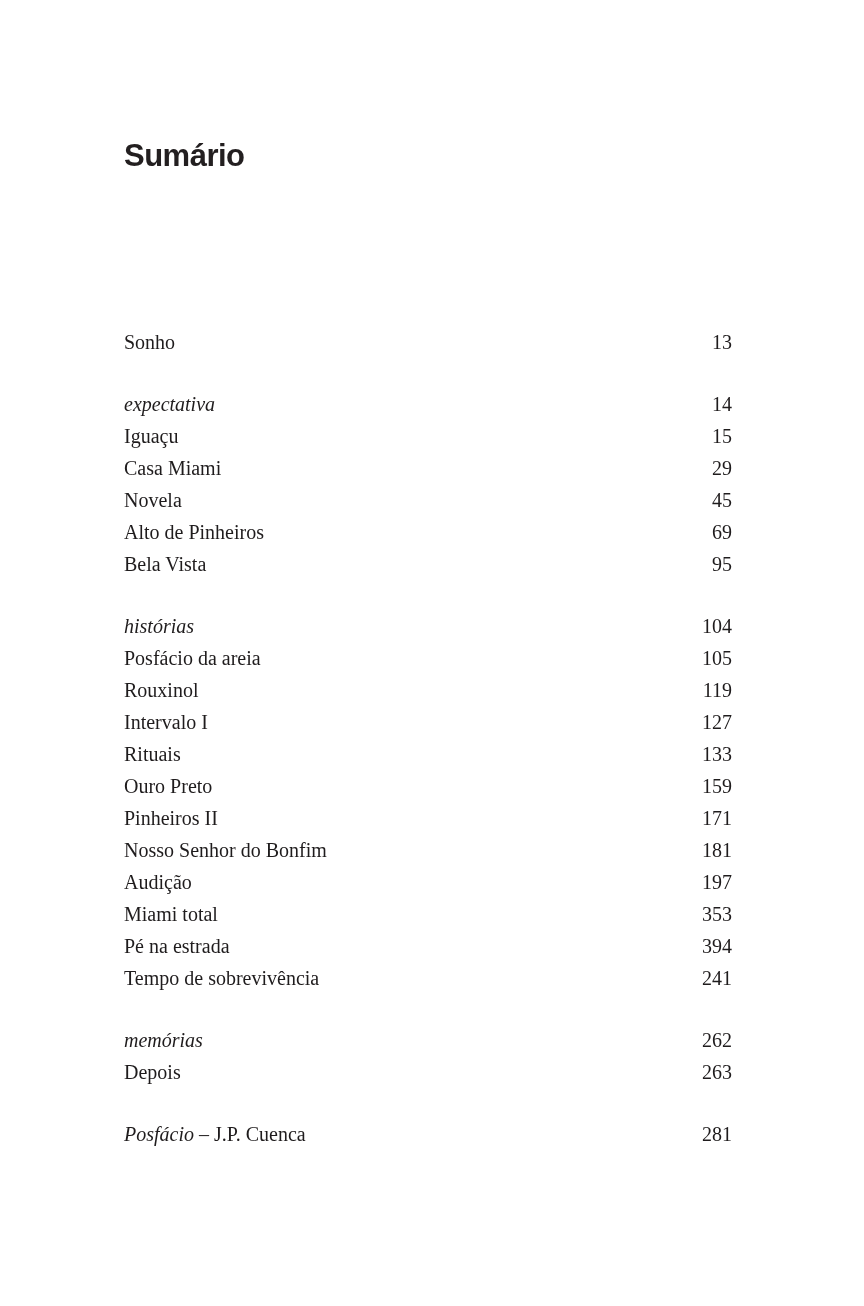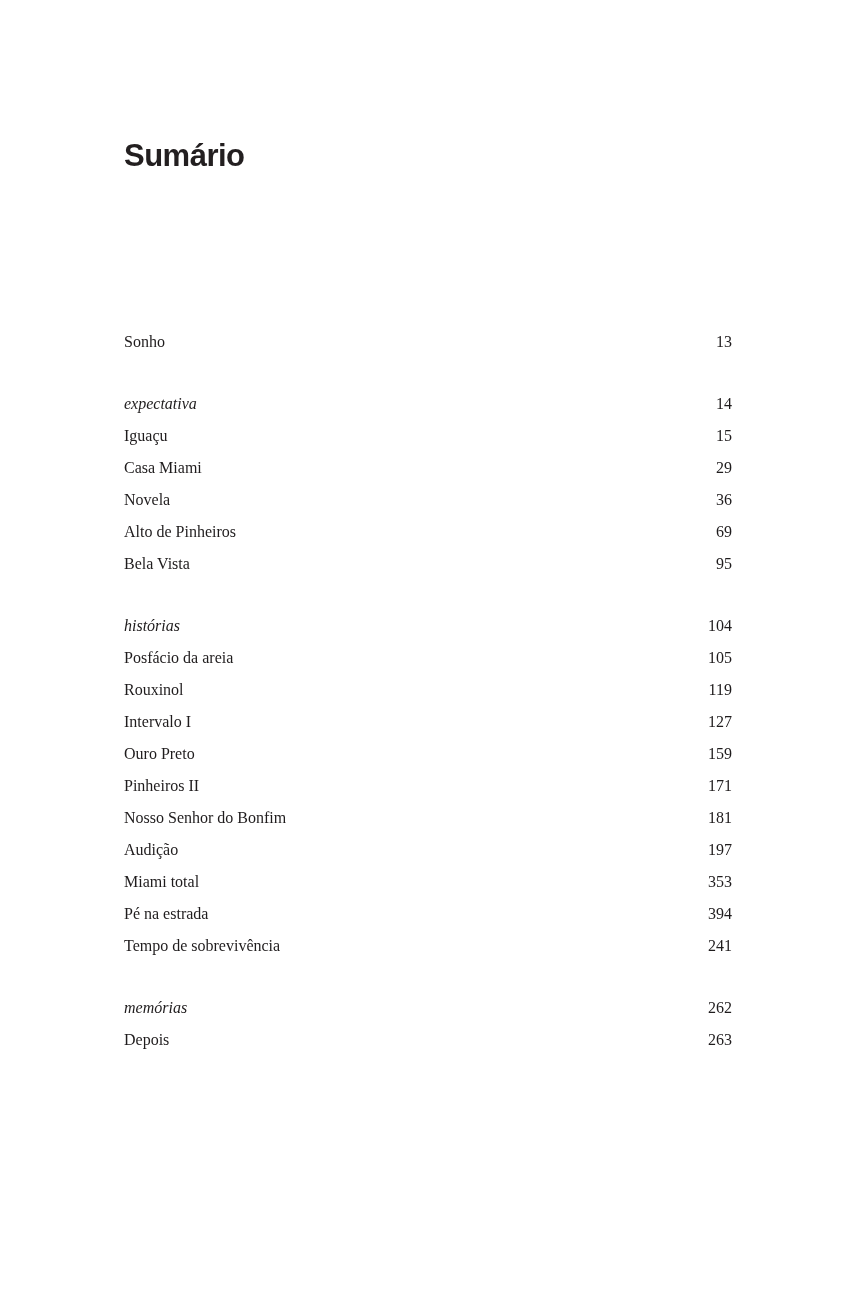--- a/index.html
+++ b/index.html
@@ -37,21 +37,21 @@
     margin: 0;
     padding: 0;
   }
   .toc-section + .toc-section {
     margin-top: 30px;
   }
   .toc-row {
     display: flex;
     justify-content: space-between;
     align-items: baseline;
-    font-size: 16px;
+    font-size: 20px;
     line-height: 32px;
     color: #1f1c1d;
   }
   .toc-label {
     white-space: nowrap;
   }
   .toc-label .it {
     font-style: italic;
   }
   .toc-page {
@@ -80,21 +80,21 @@
         <div class="toc-row">
           <span class="toc-label"><span class="">Iguaçu</span></span>
           <span class="toc-page">15</span>
         </div>
         <div class="toc-row">
           <span class="toc-label"><span class="">Casa Miami</span></span>
           <span class="toc-page">29</span>
         </div>
         <div class="toc-row">
           <span class="toc-label"><span class="">Novela</span></span>
-          <span class="toc-page">36</span>
+          <span class="toc-page">45</span>
         </div>
         <div class="toc-row">
           <span class="toc-label"><span class="">Alto de Pinheiros</span></span>
           <span class="toc-page">69</span>
         </div>
         <div class="toc-row">
           <span class="toc-label"><span class="">Bela Vista</span></span>
           <span class="toc-page">95</span>
         </div>
       </div>
@@ -107,20 +107,24 @@
           <span class="toc-label"><span class="">Posfácio da areia</span></span>
           <span class="toc-page">105</span>
         </div>
         <div class="toc-row">
           <span class="toc-label"><span class="">Rouxinol</span></span>
           <span class="toc-page">119</span>
         </div>
         <div class="toc-row">
           <span class="toc-label"><span class="">Intervalo I</span></span>
           <span class="toc-page">127</span>
+        </div>
+        <div class="toc-row">
+          <span class="toc-label"><span class="">Rituais</span></span>
+          <span class="toc-page">133</span>
         </div>
         <div class="toc-row">
           <span class="toc-label"><span class="">Ouro Preto</span></span>
           <span class="toc-page">159</span>
         </div>
         <div class="toc-row">
           <span class="toc-label"><span class="">Pinheiros II</span></span>
           <span class="toc-page">171</span>
         </div>
         <div class="toc-row">
@@ -147,14 +151,20 @@
       <div class="toc-section">
         <div class="toc-row">
           <span class="toc-label"><span class="it">memórias</span></span>
           <span class="toc-page">262</span>
         </div>
         <div class="toc-row">
           <span class="toc-label"><span class="">Depois</span></span>
           <span class="toc-page">263</span>
         </div>
       </div>
+      <div class="toc-section">
+        <div class="toc-row">
+          <span class="toc-label"><span class="it">Posfácio</span><span> – J.P. Cuenca</span></span>
+          <span class="toc-page">281</span>
+        </div>
+      </div>
     </div>
 </div>
 
 </body></html>

